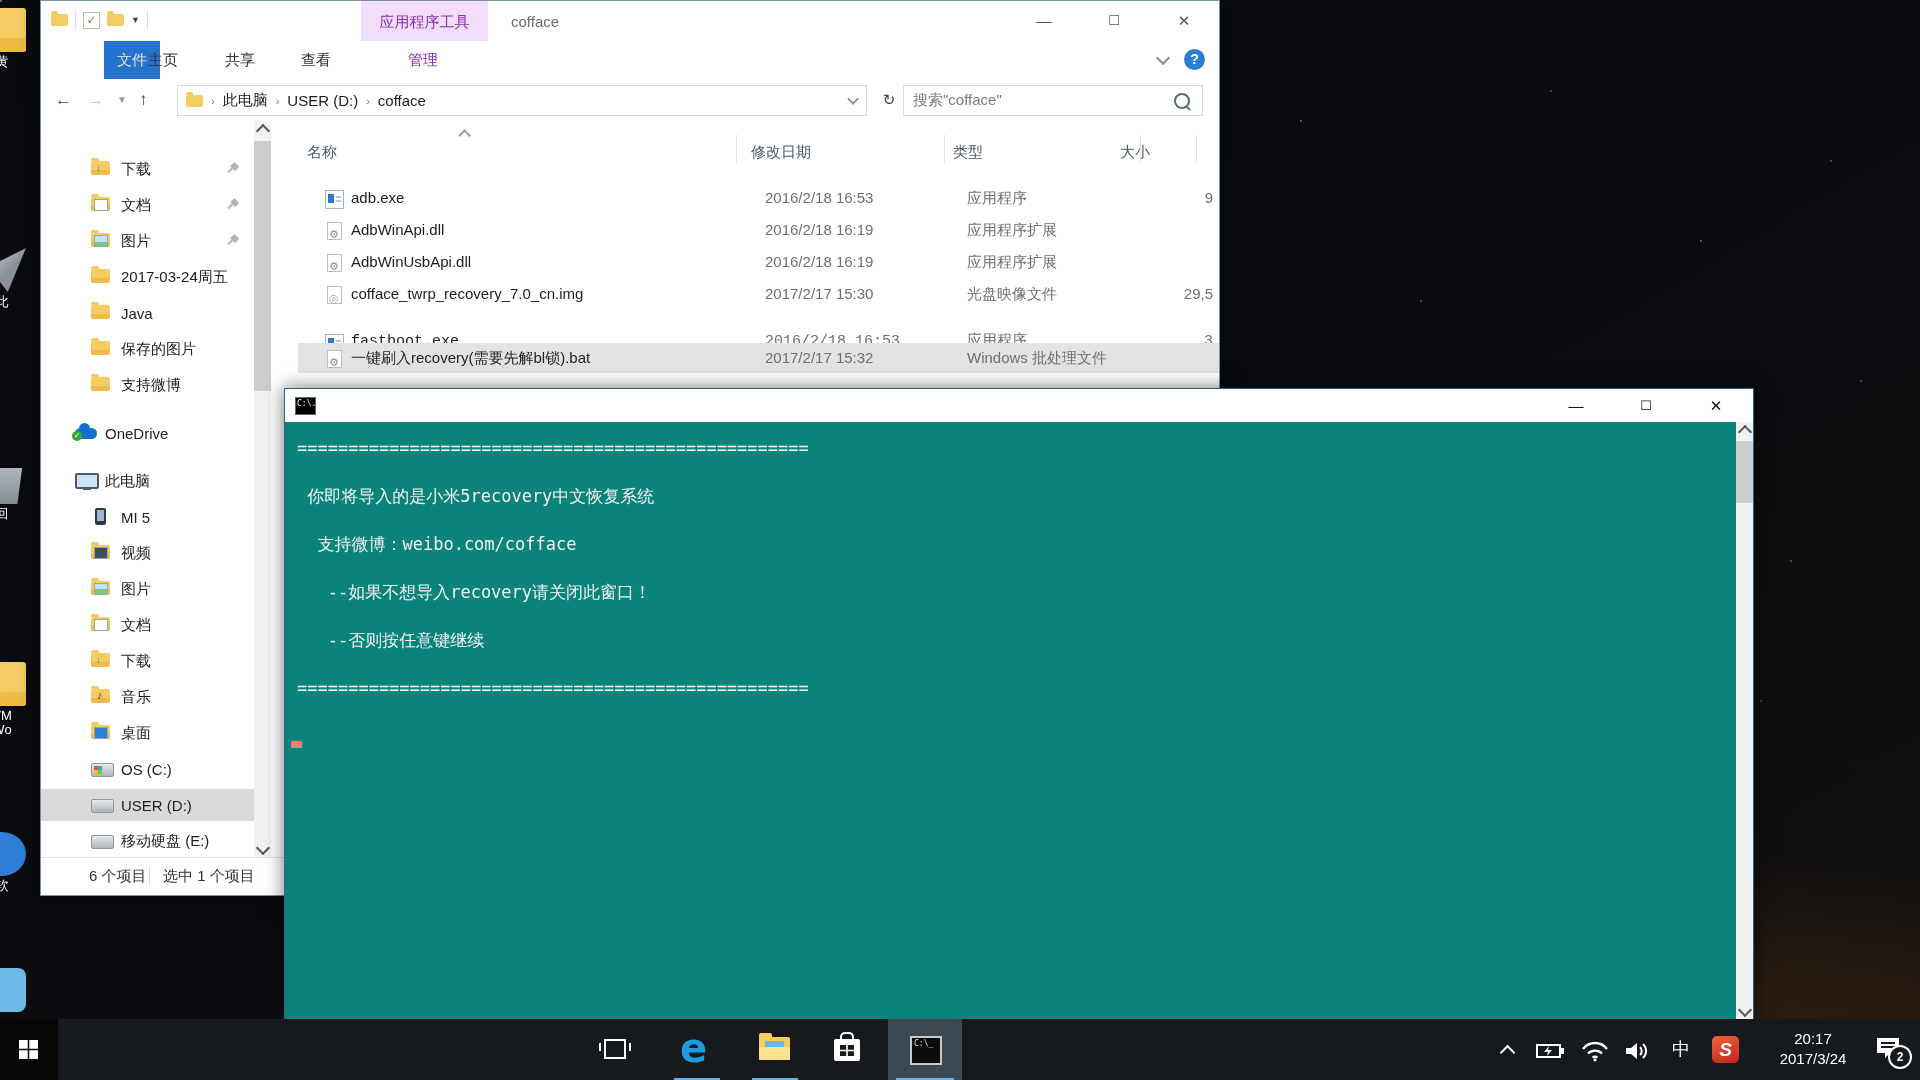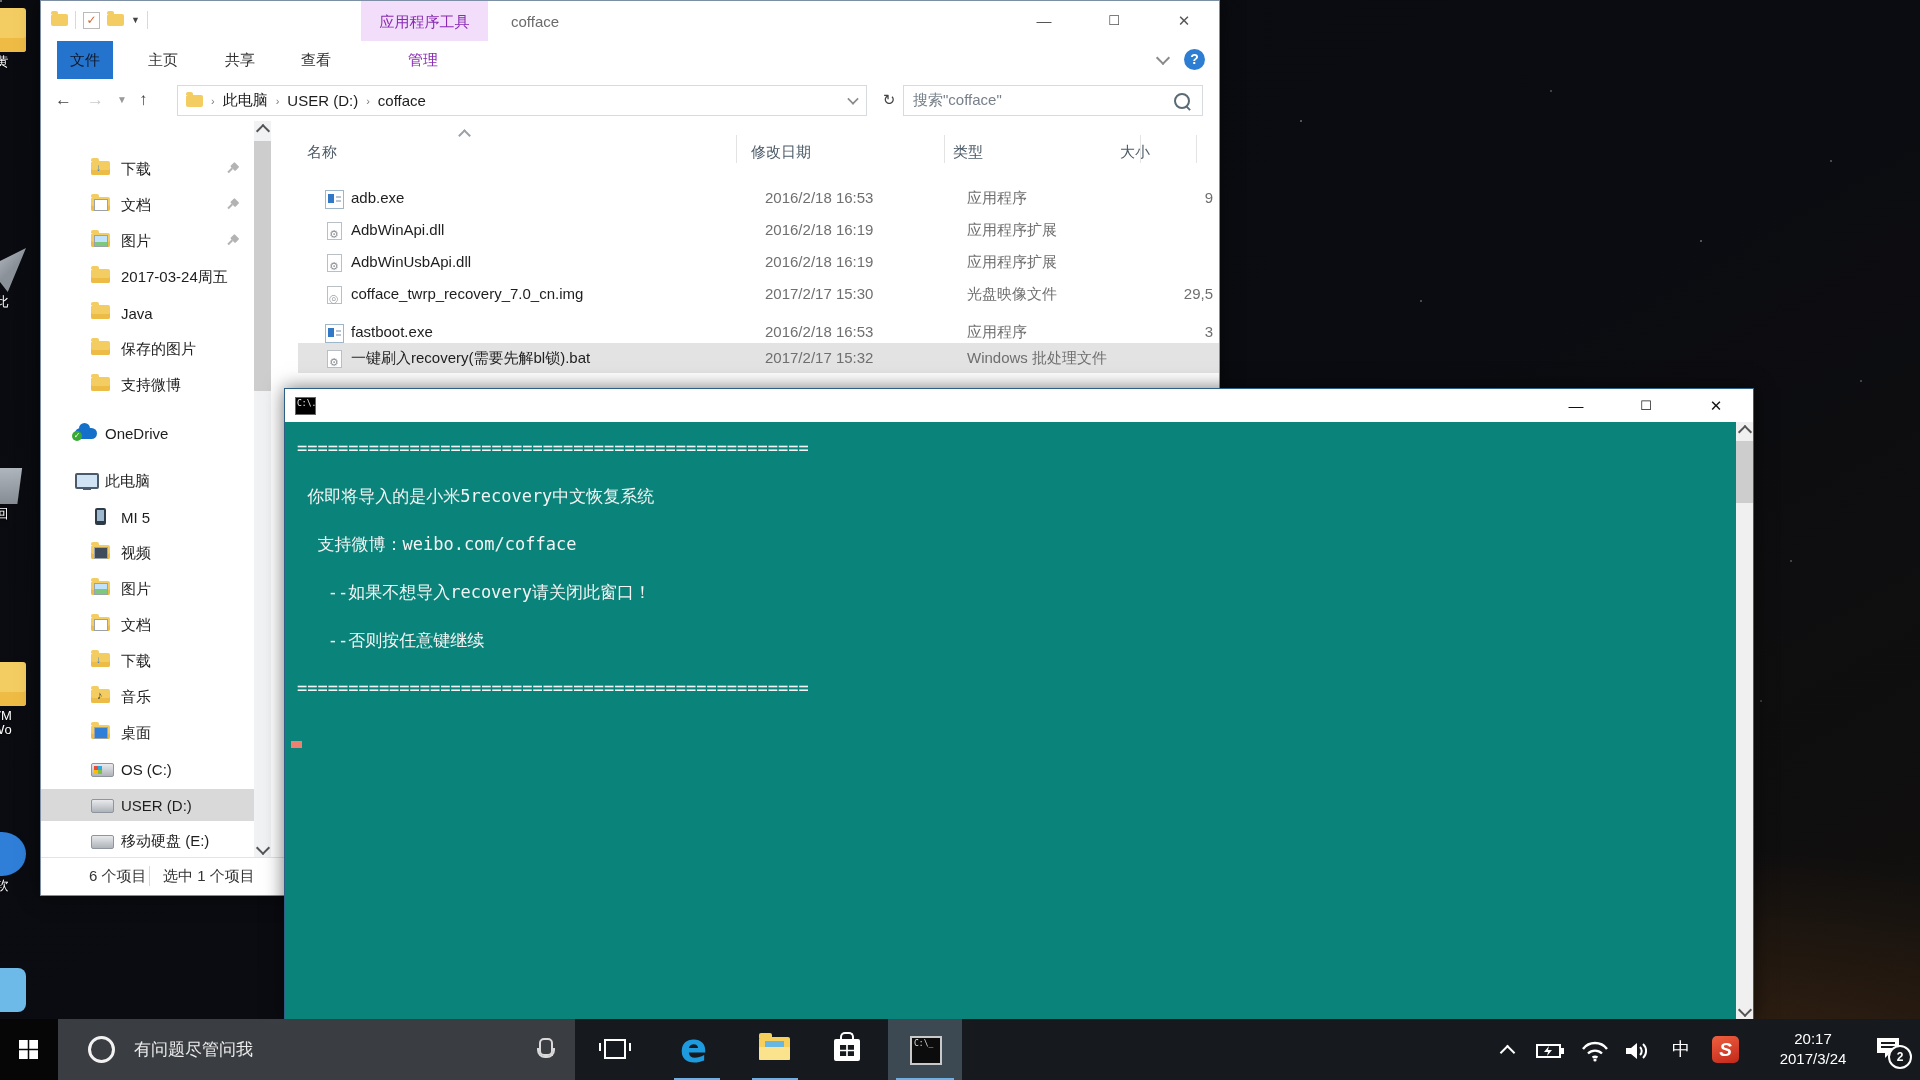--- a/index.html
+++ b/index.html
@@ -36,21 +36,21 @@
   .qat-sep{width:1px;height:18px;background:#d9d9d9;}
   .mini-folder{width:17px;height:12px;background:#f3cd62;border-radius:2px;position:relative;}
   .mini-folder::before{content:"";position:absolute;top:-3px;left:0;width:7px;height:3px;background:#f3cd62;border-radius:2px 2px 0 0;}
   .mini-check{width:15px;height:15px;border:1px solid #bbb;background:#fff;color:#d0642c;font-size:12px;line-height:14px;text-align:center;}
   .mini-drop{font-size:9px;color:#444;}
   #tool-tab{position:absolute;left:320px;top:0;width:127px;height:40px;background:#f2defa;color:#8a2bb4;font-size:15px;text-align:center;line-height:42px;}
   #exp-title{position:absolute;left:470px;top:0;height:40px;line-height:42px;color:#6b6b6b;font-size:15px;}
   
   #ribbon{position:absolute;top:40px;left:0;right:0;height:38px;background:#fff;border-bottom:1px solid #e4e4e4;}
   .rtab{position:absolute;top:0;height:38px;line-height:38px;text-align:center;font-size:15px;color:#333;}
-  .rtab.file{background:#2474cd;color:#0f172a;}
+  .rtab.file{background:#2474cd;color:#e5e5e5;margin-left:47px;}
   .rtab.manage{color:#8a2bb4;}
   #ribbon-help{position:absolute;right:14px;top:8px;display:flex;gap:16px;align-items:center;}
   .chev{display:inline-block;width:8px;height:8px;border-right:2px solid #8a8a8a;border-bottom:2px solid #8a8a8a;transform:rotate(45deg);margin-top:-4px;}
   .help-q{width:21px;height:21px;border-radius:50%;background:#2d7ed3;color:#fff;font-size:14px;font-weight:bold;text-align:center;line-height:21px;}
   
   #addr{position:absolute;top:78px;left:0;right:0;height:42px;background:#fff;}
   .navgly{position:absolute;top:0;height:42px;line-height:42px;font-size:17px;color:#444;}
   #crumbbox{position:absolute;left:136px;top:6px;width:688px;height:29px;border:1px solid #d6dbe0;background:#fff;display:flex;align-items:center;font-size:15px;color:#1c1c1c;}
   .crumb-sep{color:#7b7b7b;font-size:11px;margin:0 8px;}
   #crumb-drop{margin-left:auto;margin-right:8px;}
@@ -431,21 +431,21 @@
             <div class="fcell ftype">应用程序扩展</div>
             <div class="fcell fsize"></div>
           </div>
           <div class="frow" style="top: 158px;">
             <div class="fic fic-page fic-disc"></div>
             <div class="fcell fname">cofface_twrp_recovery_7.0_cn.img</div>
             <div class="fcell fdate">2017/2/17 15:30</div>
             <div class="fcell ftype">光盘映像文件</div>
             <div class="fcell fsize">29,5</div>
           </div>
-          <div class="frow" style="top: 196px;">
+          <div class="frow" style="top: 206px; font-family: Liberation Mono, monospace;">
             <div class="fic fic-exe"></div>
             <div class="fcell fname">fastboot.exe</div>
             <div class="fcell fdate">2016/2/18 16:53</div>
             <div class="fcell ftype">应用程序</div>
             <div class="fcell fsize">3</div>
           </div>
           <div class="frow selected" style="top: 222px;">
             <div class="fic fic-page fic-gear"></div>
             <div class="fcell fname">一键刷入recovery(需要先解bl锁).bat</div>
             <div class="fcell fdate">2017/2/17 15:32</div>
@@ -489,25 +489,20 @@
       </div>
     </div>
   </div>
 
   <div id="taskbar">
     <div id="start">
       <span class="winlogo"></span>
       <span class="winlogo p2"></span>
       <span class="winlogo p3"></span>
       <span class="winlogo p4"></span>
-    </div>
-    <div id="tb-search">
-      <span class="cortana-ring"></span>
-      <span id="tb-search-text">有问题尽管问我</span>
-      <span class="mic"></span>
     </div>
     <div class="tb-btn" id="taskview">
       <span class="tv-ic"></span>
     </div>
     <div class="tb-btn" id="tb-edge">
       <span class="edge-e">e</span>
       <span class="tb-underline"></span>
     </div>
     <div class="tb-btn" id="tb-explorer">
       <span class="expl-back"></span>

